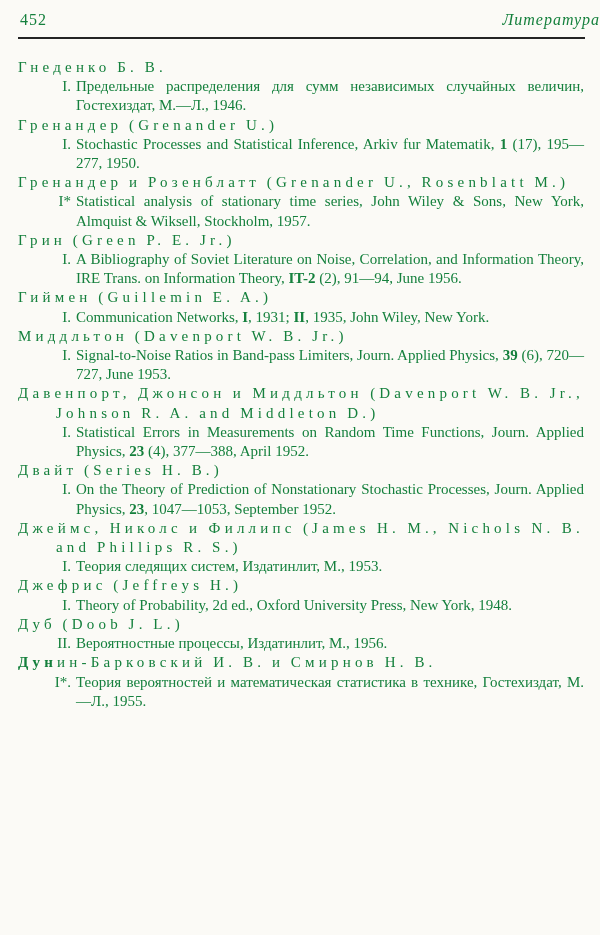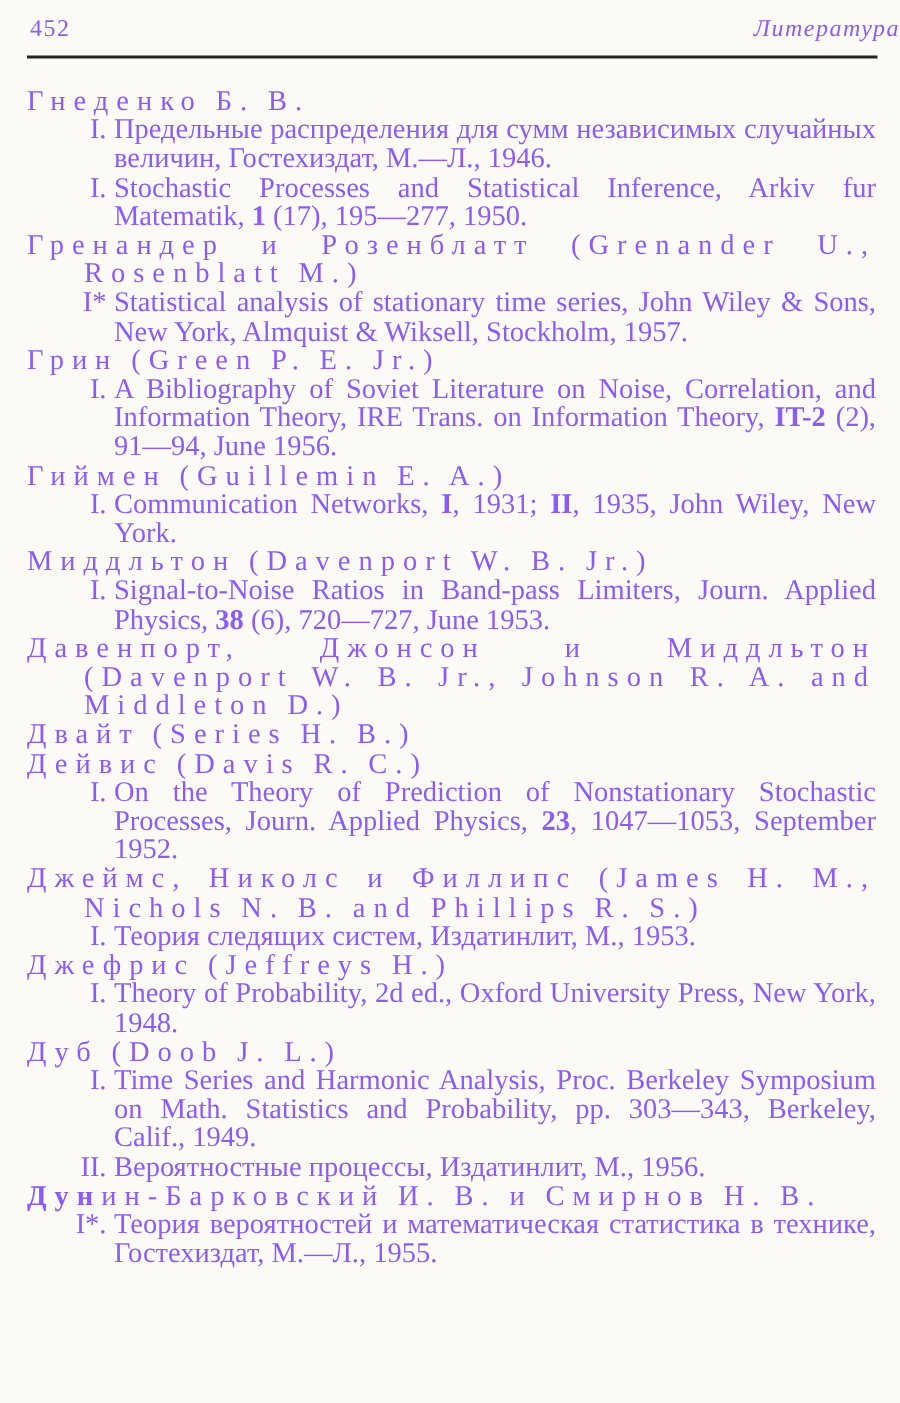--- a/index.html
+++ b/index.html
@@ -6,21 +6,21 @@
   body{
     width:600px;height:935px;
     background:#fbfaf6;
     font-family:"Liberation Serif","DejaVu Serif",serif;
   }
   .page{
     position:relative;
     width:600px;height:912px;
     box-sizing:border-box;
     background:#fbfaf6;
-    color:#8b5cf6;
+    color:#15803d;
     overflow:hidden;
   }
   
   .hdr{position:relative;height:44px;}
   .pnum{
     position:absolute;left:20px;top:11px;
     font-size:16px;letter-spacing:1px;
   }
   .rtitle{
     position:absolute;left:0;right:0;top:11px;
@@ -29,21 +29,21 @@
     font-size:16px;
     letter-spacing:1px;
   }
   .rule{
     position:absolute;left:18px;right:15px;top:37px;
     border-top:2px solid #242424;
   }
   
   .bib{
     margin:14px 16px 0 18px;
-    font-size:19px;
+    font-size:15px;
     line-height:19.2px;
   }
   .entry{margin:0;}
   .name{
     letter-spacing:0.28em;
     word-spacing:-0.08em;
     padding-left:38px;
     text-indent:-38px;
     text-align:justify;
   }
@@ -73,59 +73,59 @@
   </div>
 
   <div class="bib" id="bib">
       <div class="entry">
         <div class="name">Гнеденко Б. В.</div>
       </div>
       <div class="entry">
         <div class="item"><span class="label">I.</span>Предельные распределения для сумм независимых случайных величин, Гостехиздат, М.—Л., 1946.</div>
       </div>
       <div class="entry">
+        <div class="name">Гренандер (Grenander U.)</div>
         <div class="item"><span class="label">I.</span>Stochastic Processes and Statistical Inference, Arkiv fur Matematik, <b>1</b> (17), 195—277, 1950.</div>
       </div>
       <div class="entry">
         <div class="name">Гренандер и Розенблатт (Grenander U., Rosenblatt M.)</div>
         <div class="item"><span class="label">I*</span>Statistical analysis of stationary time series, John Wiley &amp; Sons, New York, Almquist &amp; Wiksell, Stockholm, 1957.</div>
       </div>
       <div class="entry">
         <div class="name">Грин (Green P. E. Jr.)</div>
         <div class="item"><span class="label">I.</span>A Bibliography of Soviet Literature on Noise, Correlation, and Information Theory, IRE Trans. on Information Theory, <b>IT-2</b> (2), 91—94, June 1956.</div>
       </div>
       <div class="entry">
         <div class="name">Гиймен (Guillemin E. A.)</div>
         <div class="item"><span class="label">I.</span>Communication Networks, <b>I</b>, 1931; <b>II</b>, 1935, John Wiley, New York.</div>
       </div>
       <div class="entry">
         <div class="name">Миддльтон (Davenport W. B. Jr.)</div>
-        <div class="item"><span class="label">I.</span>Signal-to-Noise Ratios in Band-pass Limiters, Journ. Applied Physics, <b>38</b> (6), 720—727, June 1953.</div>
+        <div class="item"><span class="label">I.</span>Signal-to-Noise Ratios in Band-pass Limiters, Journ. Applied Physics, <b>39</b> (6), 720—727, June 1953.</div>
       </div>
       <div class="entry">
         <div class="name">Давенпорт, Джонсон и Миддльтон (Davenport W. B. Jr., Johnson R. A. and Middleton D.)</div>
+        <div class="item"><span class="label">I.</span>Statistical Errors in Measurements on Random Time Functions, Journ. Applied Physics, <b>23</b> (4), 377—388, April 1952.</div>
       </div>
       <div class="entry">
         <div class="name">Двайт (Series H. B.)</div>
       </div>
       <div class="entry">
-        <div class="name">Дейвис (Davis R. C.)</div>
         <div class="item"><span class="label">I.</span>On the Theory of Prediction of Nonstationary Stochastic Processes, Journ. Applied Physics, <b>23</b>, 1047—1053, September 1952.</div>
       </div>
       <div class="entry">
         <div class="name">Джеймс, Николс и Филлипс (James H. M., Nichols N. B. and Phillips R. S.)</div>
         <div class="item"><span class="label">I.</span>Теория следящих систем, Издатинлит, М., 1953.</div>
       </div>
       <div class="entry">
         <div class="name">Джефрис (Jeffreys H.)</div>
         <div class="item"><span class="label">I.</span>Theory of Probability, 2d ed., Oxford University Press, New York, 1948.</div>
       </div>
       <div class="entry">
         <div class="name">Дуб (Doob J. L.)</div>
-        <div class="item"><span class="label">I.</span>Time Series and Harmonic Analysis, Proc. Berkeley Symposium on Math. Statistics and Probability, pp. 303—343, Berkeley, Calif., 1949.</div>
         <div class="item"><span class="label">II.</span>Вероятностные процессы, Издатинлит, М., 1956.</div>
       </div>
       <div class="entry">
         <div class="name"><b>Дун</b>ин-Барковский И. В. и Смирнов Н. В.</div>
         <div class="item"><span class="label">I*.</span>Теория вероятностей и математическая статистика в технике, Гостехиздат, М.—Л., 1955.</div>
       </div>
     </div>
 
 </div>
 

